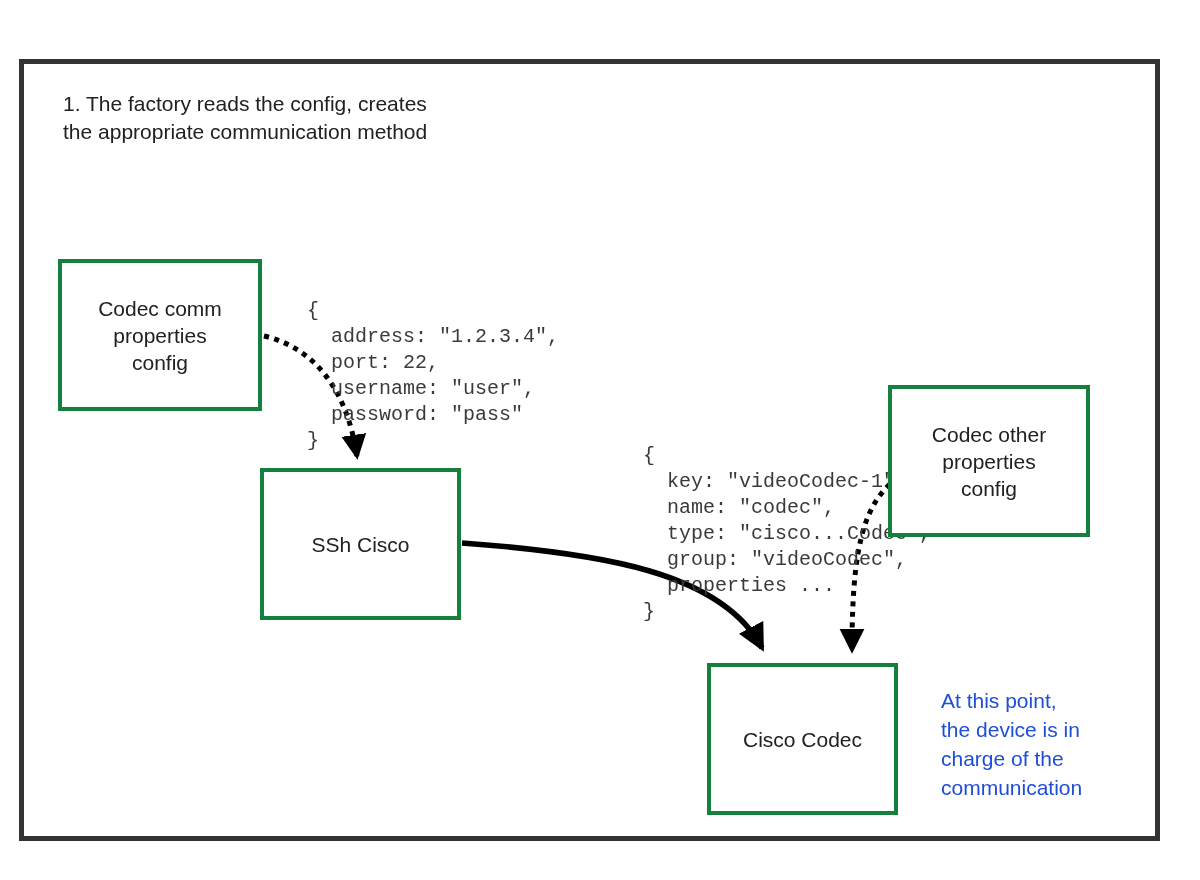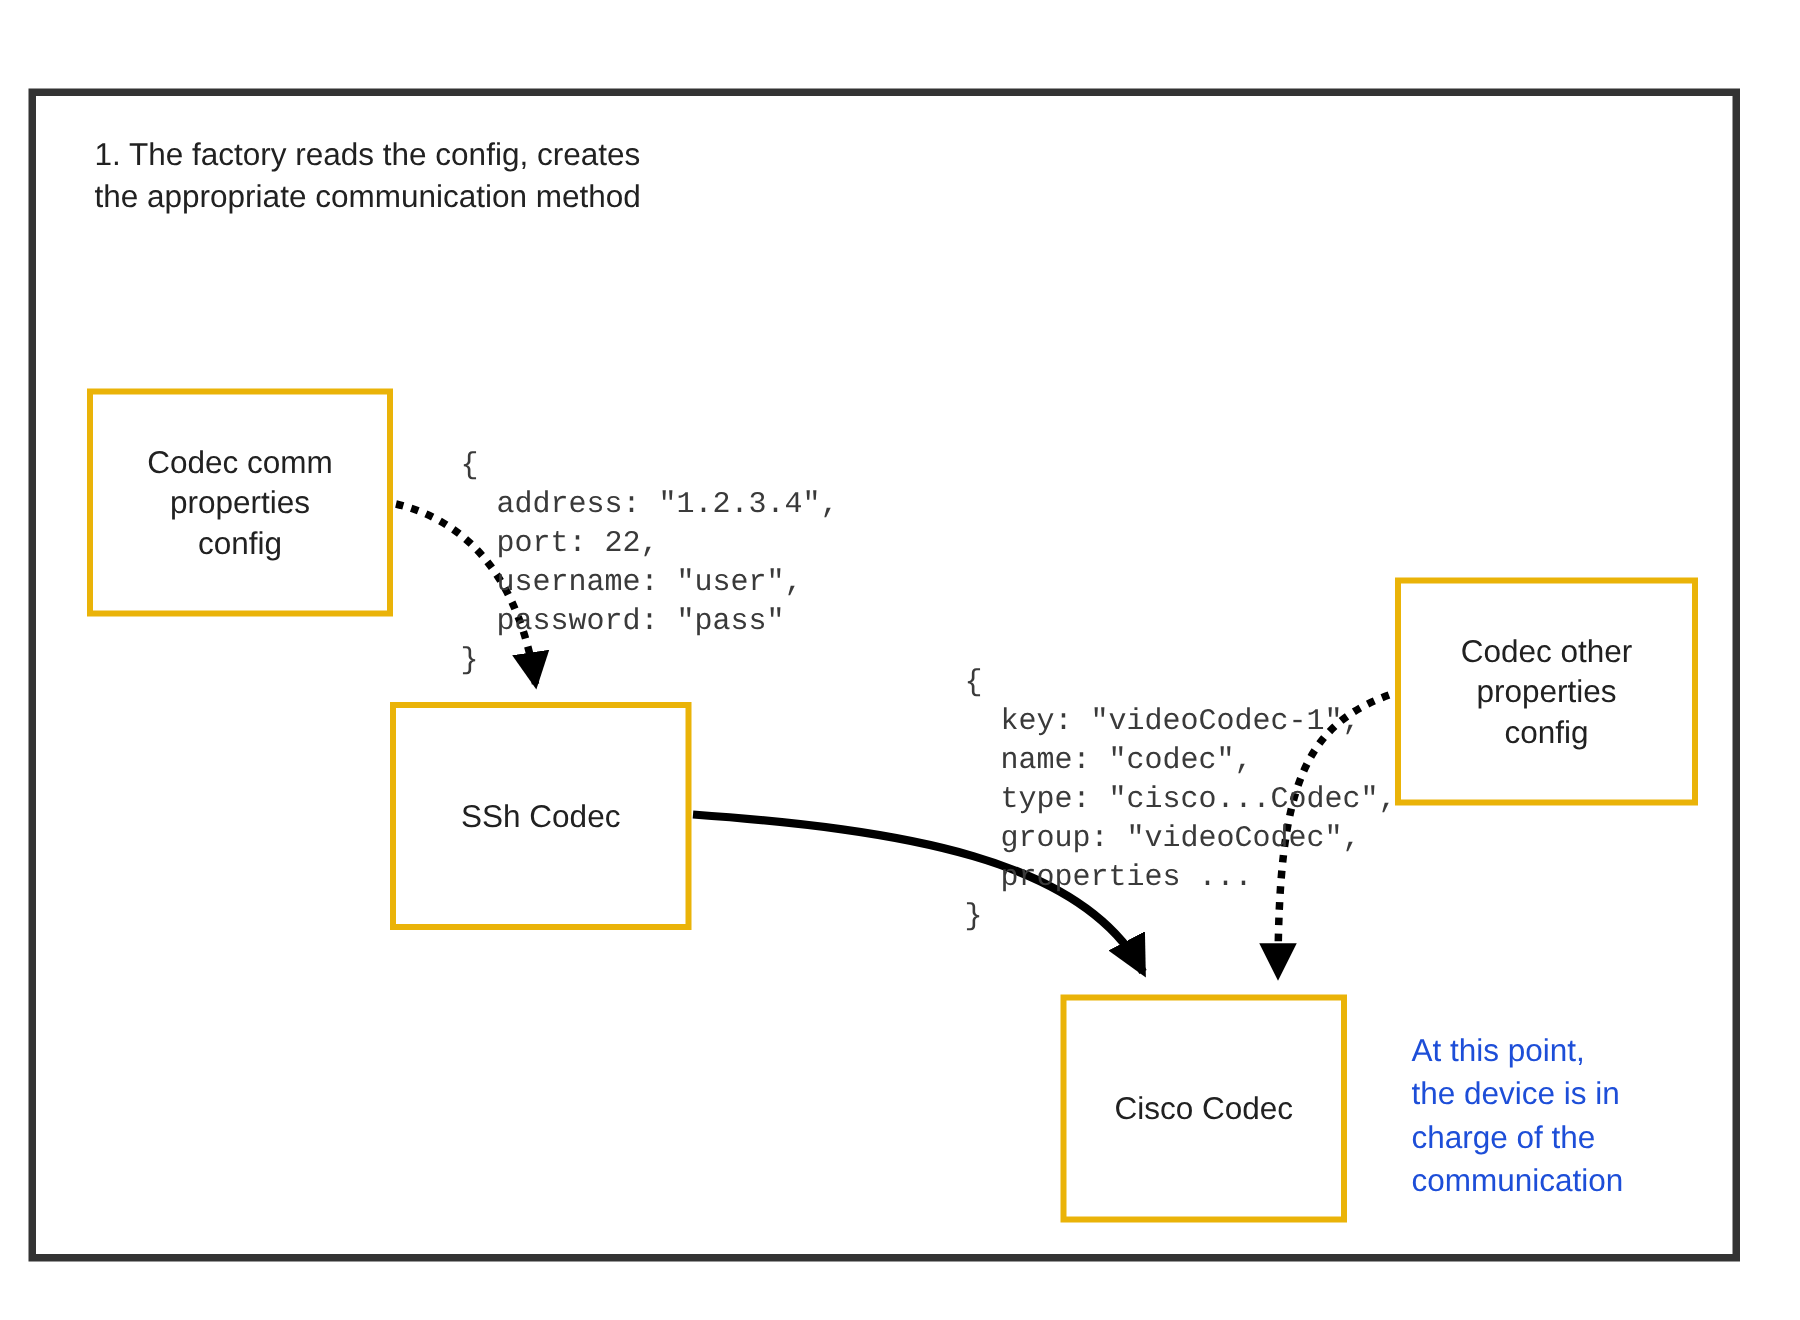--- a/index.html
+++ b/index.html
@@ -48,21 +48,21 @@
   }
   .note {
     position: absolute;
     white-space: pre-line;
     font-size: 21px;
     line-height: 28px;
     color: #212121;
   }
   .dbox {
     position: absolute;
-    border: 4px solid #eab308;
+    border: 4px solid #15803d;
     box-sizing: border-box;
     background: #ffffff;
     display: flex;
     align-items: center;
     justify-content: center;
     text-align: center;
   }
   .dbox .label {
     white-space: pre-line;
     font-size: 21px;
@@ -84,21 +84,21 @@
     white-space: pre-line;
     font-size: 21px;
     line-height: 29px;
     color: #1d4ed8;
   }
   
   .note-step1 { left: 63px;  top: 90px;  width: 480px; }
   .note-step2 { left: 657px; top: 95px;  width: 480px; }
   .box-codec-comm-config { left: 58px;  top: 259px; width: 204px; height: 152px; }
   .box-ssh-client        { left: 260px; top: 468px; width: 201px; height: 152px; }
-  .box-codec-other-config{ left: 930px; top: 385px; width: 202px; height: 152px; }
+  .box-codec-other-config{ left: 888px; top: 385px; width: 202px; height: 152px; }
   .box-cisco-codec       { left: 707px; top: 663px; width: 191px; height: 152px; }
   .code-comm  { left: 307px; top: 298px; }
   .code-codec { left: 643px; top: 443px; }
   .note-result { left: 941px; top: 686px; width: 220px; }
 </style>
 </head>
 <body>
 
 <div class="canvas">
 
@@ -126,21 +126,21 @@
   </div>
 
   <pre class="code code-comm">{
   address: "1.2.3.4",
   port: 22,
   username: "user",
   password: "pass"
 }</pre>
 
   <div class="dbox box-ssh-client">
-    <span class="label">SSh Codec</span>
+    <span class="label">SSh Cisco</span>
   </div>
 
   <pre class="code code-codec">{
   key: "videoCodec-1",
   name: "codec",
   type: "cisco...Codec",
   group: "videoCodec",
   properties ...
 }</pre>
 

